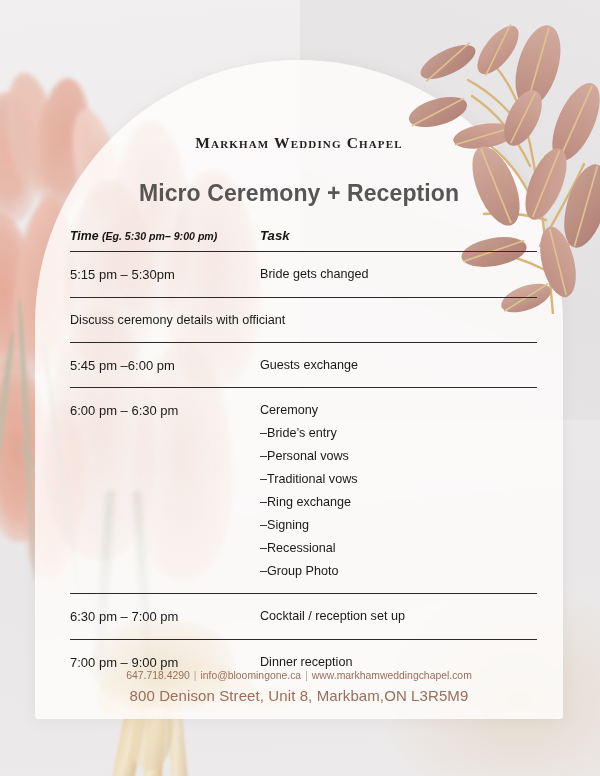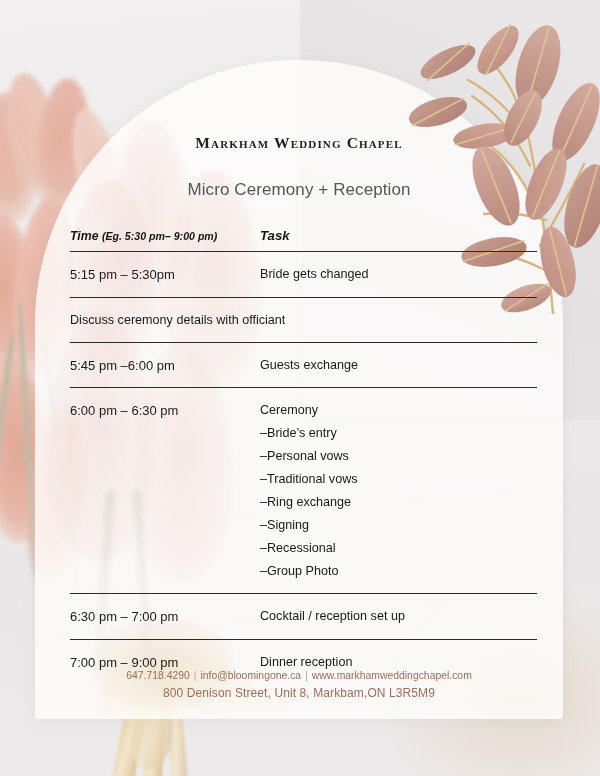--- a/index.html
+++ b/index.html
@@ -110,22 +110,22 @@
     font-size: 15.5px;
     font-variant: small-caps;
     letter-spacing: 1.15px;
   }
   #doc-title {
     position: absolute;
     top: 124px;
     width: 100%;
     text-align: center;
     color: #585654;
-    font-size: 17px;
-    font-weight: 400;
+    font-size: 23px;
+    font-weight: 700;
     letter-spacing: .1px;
   }
 
   
   #schedule {
     position: absolute;
     left: 35px;
     top: 172px;
     width: 467px;
   }
@@ -188,21 +188,21 @@
     color: #9c6d5b;
     font-size: 10.4px;
     line-height: 1.55;
   }
   #footer .sep {
     color: #c0a093;
     padding: 0 4px;
   }
   #footer .addr {
     display: block;
-    font-size: 12px;
+    font-size: 15px;
     letter-spacing: .1px;
   }
 </style>
 </head>
 <body>
 
 <div id="photo-bg">
   <div class="wall"></div>
 
   <div class="plume" style="left:-26px; top:92px; width:66px; height:132px; background:radial-gradient(ellipse at 50% 45%, #e9b0a0 0%, #e6b8a9 45%, rgba(235,196,184,0.25) 80%);"></div>

